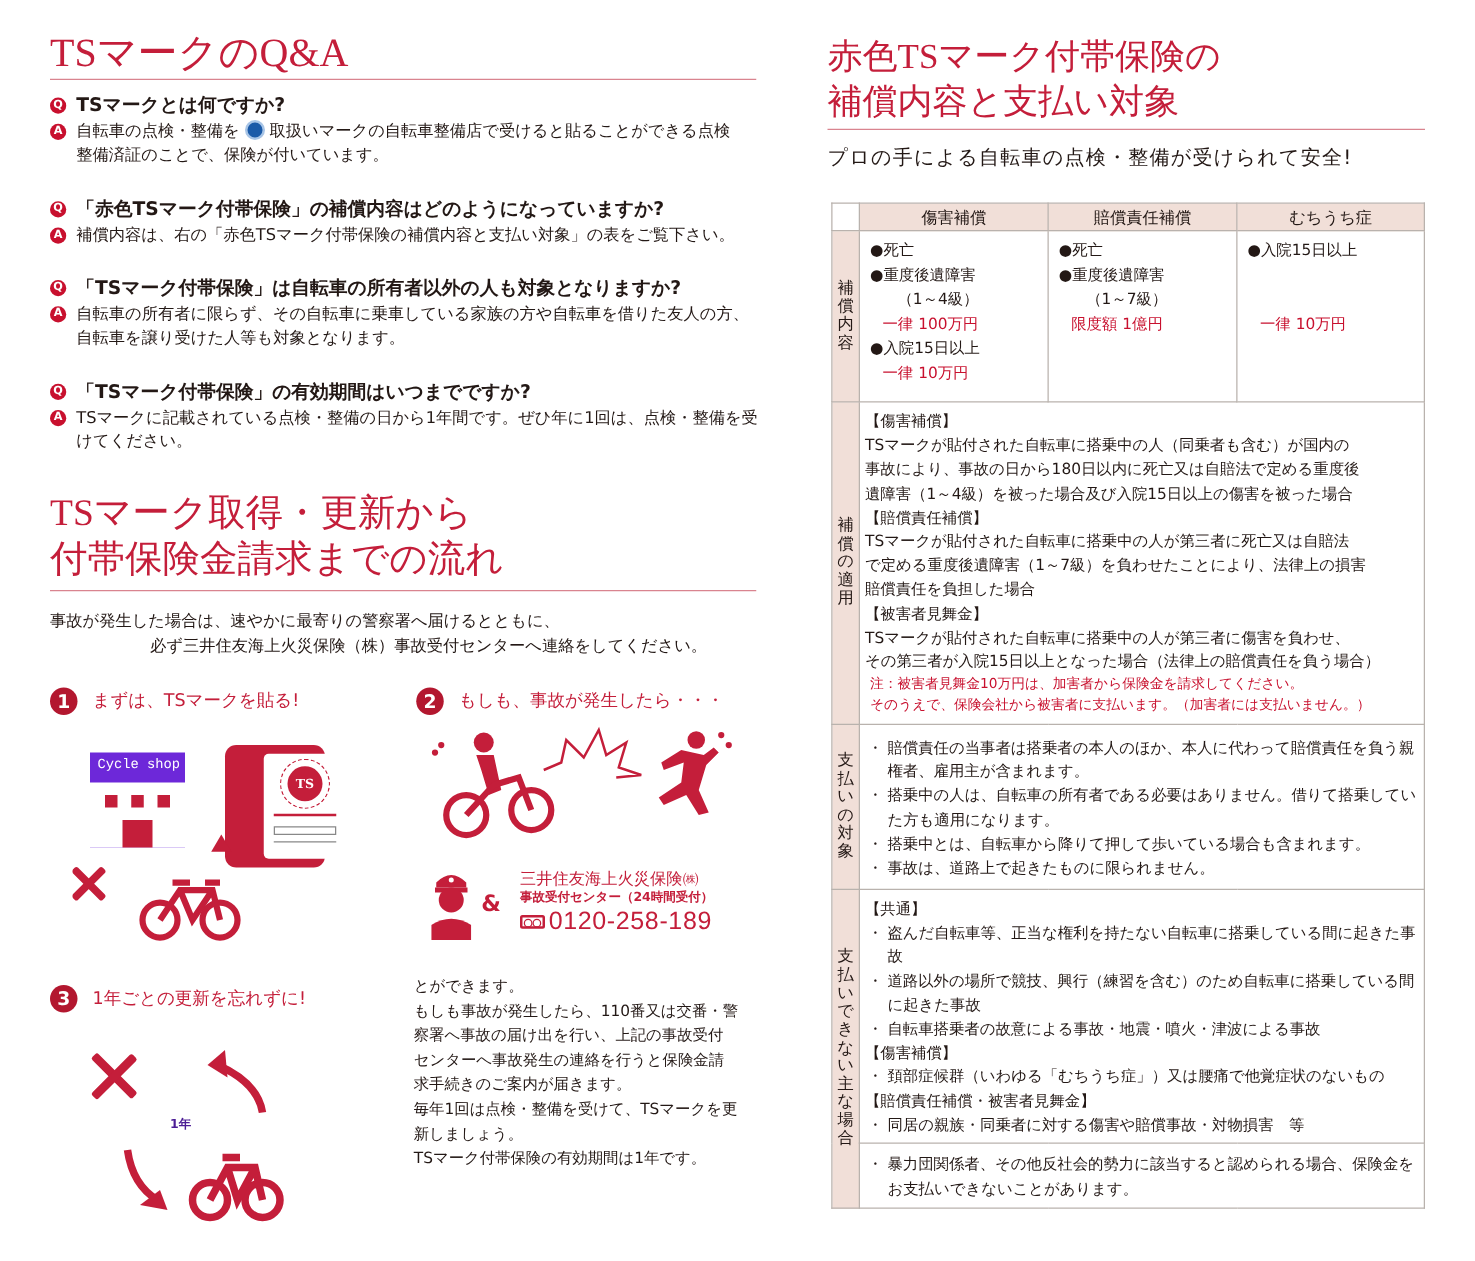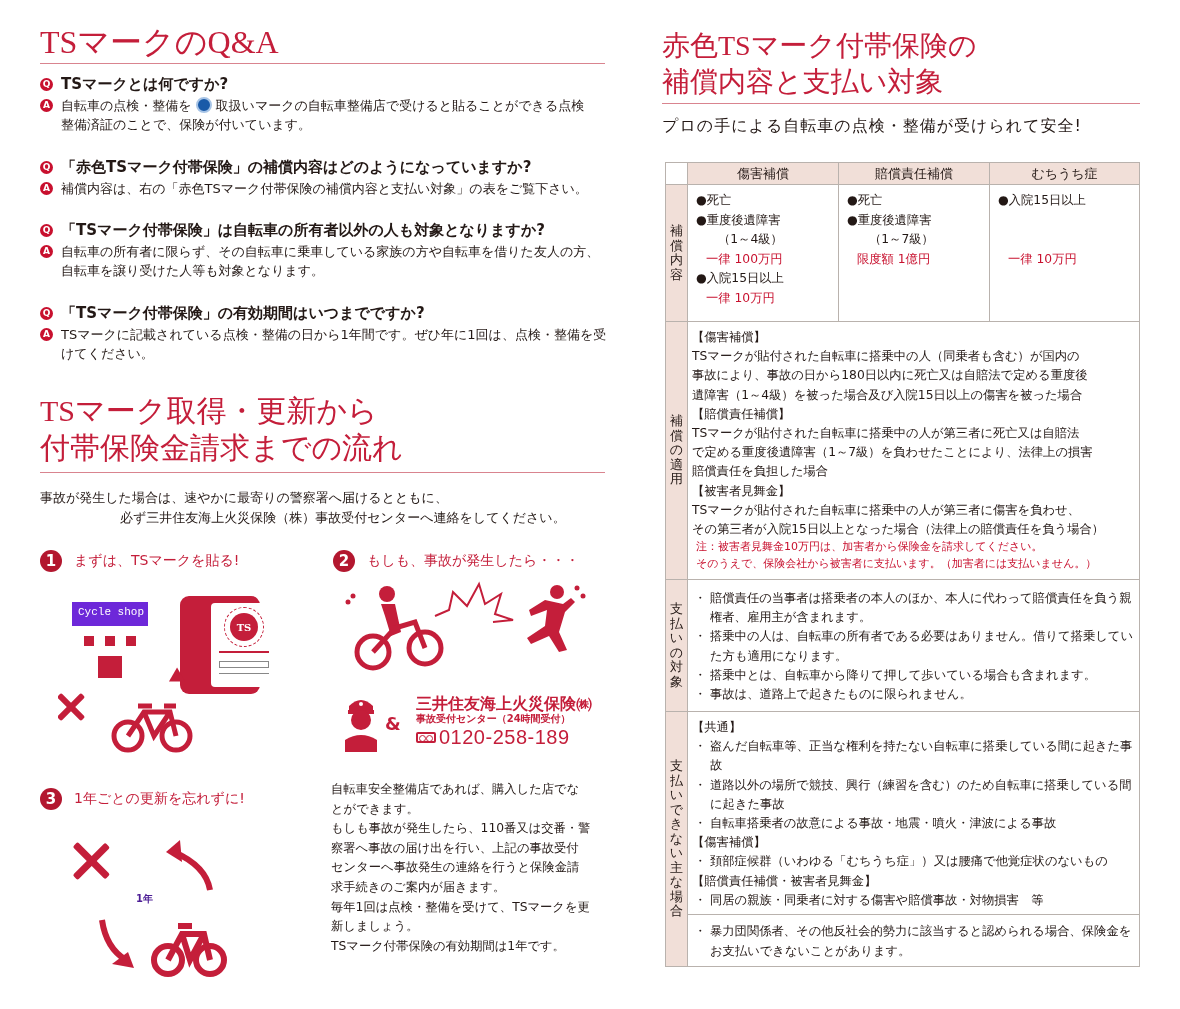--- a/index.html
+++ b/index.html
@@ -35,21 +35,21 @@
   .sticker .inner { position: absolute; left: 7px; top: 7px; width: 66px; height: 84px; background: #fff; border-radius: 4px; margin-left: 24px; }
   .sticker .logo { position: absolute; left: 19px; top: 10px; width: 28px; height: 28px; border-radius: 50%; background: #c41e3a; color: #fff; font-size: 10px; font-weight: bold; display: flex; align-items: center; justify-content: center; font-family: "DejaVu Serif", serif; }
   .sticker .ring { position: absolute; left: 13px; top: 4px; width: 40px; height: 40px; border-radius: 50%; border: 1px dashed #c41e3a; }
   .sticker .lines { position: absolute; left: 8px; top: 48px; width: 50px; height: 2px; background: #c41e3a; }
   .sticker .boxes { position: absolute; left: 8px; top: 58px; width: 50px; height: 7px; border: 1px solid #888; }
   .sticker .boxes2 { position: absolute; left: 8px; top: 70px; width: 50px; height: 6px; border-top: 1px solid #888; }
   .sticker .tail { position: absolute; left: -12px; top: 74px; width: 0; height: 0; border-top: 8px solid transparent; border-right: 14px solid #c41e3a; border-bottom: 8px solid transparent; transform: rotate(-30deg); }
 
   .accident-area { left: 345px; top: 580px; width: 260px; height: 100px; }
   .phone-block { left: 416px; top: 695px; }
-  .phone-block .co { font-size: 16px; color: #c41e3a; font-weight: bold; line-height: 17px; }
+  .phone-block .co { font-size: 13px; color: #c41e3a; font-weight: normal; line-height: 17px; }
   .phone-block .center { font-size: 10px; color: #c41e3a; font-weight: bold; line-height: 14px; }
   .phone-block .tel { font-size: 20px; color: #c41e3a; font-family: "Liberation Sans Narrow", "Liberation Sans", sans-serif; line-height: 22px; letter-spacing: 0.5px; display: flex; align-items: center; text-align: right; }
   .freedial { display: inline-block; width: 20px; height: 11px; border: 2px solid #c41e3a; border-radius: 2px; margin-right: 3px; position: relative; }
   .freedial::before, .freedial::after { content: ""; position: absolute; top: 1px; width: 5px; height: 5px; border: 1.5px solid #c41e3a; border-radius: 50%; }
   .freedial::before { left: 1px; } .freedial::after { right: 1px; }
   .amp { left: 385px; top: 713px; font-size: 18px; font-weight: bold; color: #c41e3a; }
 
   .flow-text { left: 331px; top: 780px; width: 280px; font-size: 12.3px; line-height: 19.6px; color: #231815; }
 
   .cycle-label { left: 136px; top: 892px; font-size: 10px; font-weight: bold; color: #4c1d95; }
@@ -228,21 +228,20 @@
     <path d="M104 22 Q136 36 140 60"></path>
     <path d="M32 90 Q36 118 56 130"></path>
     <circle cx="98" cy="130" r="14"></circle>
     <circle cx="140" cy="130" r="14"></circle>
     <path d="M98 130 L112 104 L134 104 L140 130 M112 104 L120 130 L134 104 M108 96 L122 96"></path>
   </g>
 </svg>
 <div class="abs cycle-label">1年</div>
 
 <div class="abs flow-text">
-  <div>自転車安全整備店であれば、購入した店でな</div>
   <div>とができます。</div>
   <div>もしも事故が発生したら、110番又は交番・警</div>
   <div>察署へ事故の届け出を行い、上記の事故受付</div>
   <div>センターへ事故発生の連絡を行うと保険金請</div>
   <div>求手続きのご案内が届きます。</div>
   <div>毎年1回は点検・整備を受けて、TSマークを更</div>
   <div>新しましょう。</div>
   <div>TSマーク付帯保険の有効期間は1年です。</div>
 </div>
 

